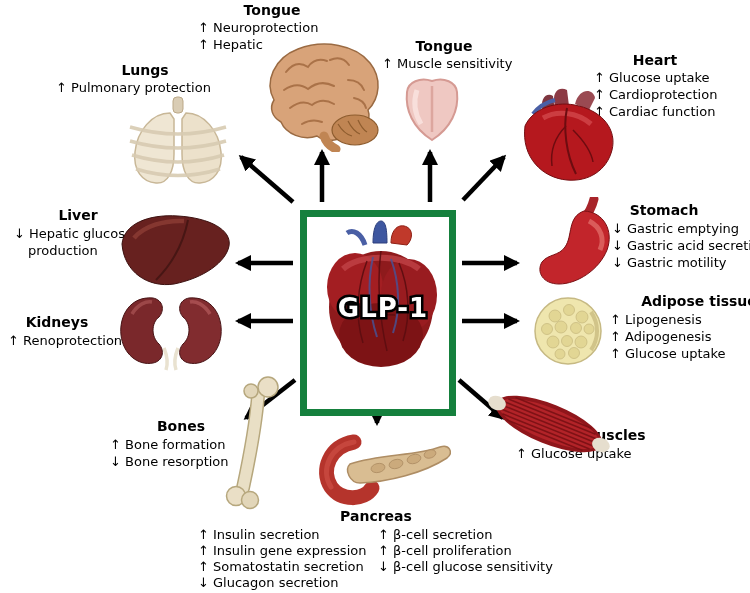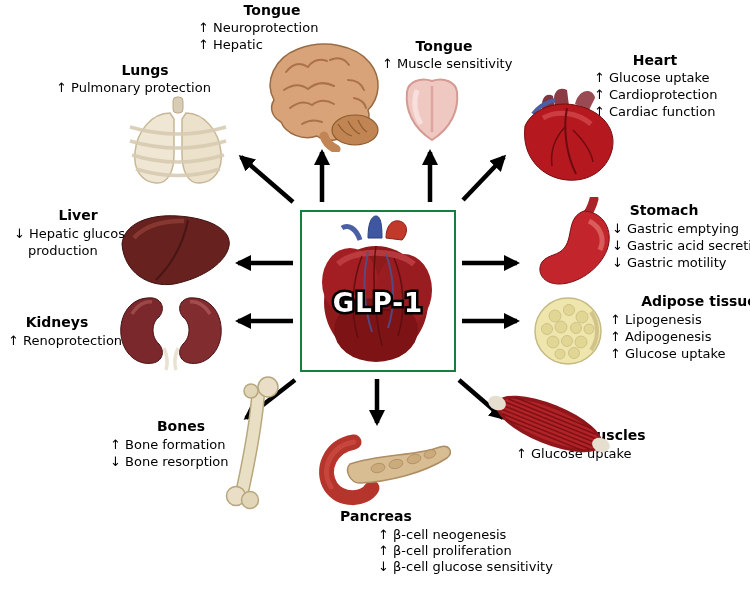--- a/index.html
+++ b/index.html
@@ -11,22 +11,22 @@
   }
   .abs { position: absolute; }
   .organ-title {
     position: absolute; font-size: 14px; font-weight: bold;
     white-space: nowrap; transform: translateX(-50%); text-align: center;
   }
   .fx { position: absolute; font-size: 13px; line-height: 17px; }
   .fx > div { white-space: nowrap; }
   .fx.wrapped > div { white-space: normal; text-indent: -14px; padding-left: 14px; }
   .center-box {
-    position: absolute; left: 300px; top: 210px; width: 156px; height: 162px;
-    border: 2px solid #15803d; background: #fff;
+    position: absolute; left: 300px; top: 210px; width: 156px; height: 206px;
+    border: 7px solid #15803d; background: #fff;
   }
   svg.layer { position: absolute; left: 0; top: 0; pointer-events: none; }
 </style>
 </head>
 <body>
 
 <div class="canvas">
 
   <svg class="layer" width="750" height="593" viewBox="0 0 750 593">
     <defs>
@@ -245,19 +245,25 @@
     <path d="M46,16 C22,20 12,44 23,61" stroke="#D2544A" stroke-width="5" fill="none" opacity="0.6" stroke-linecap="round"></path>
     <path d="M42,38 C72,28 108,30 132,21 C141,18 146,26 139,32 C116,47 80,56 52,57 C42,57 36,44 42,38 Z" fill="#D9BD92" stroke="#AE8D64" stroke-width="1.5"></path>
     <g fill="#CBAA7C" stroke="#AE8D64" stroke-width="0.8">
       <ellipse cx="70" cy="42" rx="7" ry="4.5" transform="rotate(-12 70 42)"></ellipse>
       <ellipse cx="88" cy="38" rx="7" ry="4.5" transform="rotate(-14 88 38)"></ellipse>
       <ellipse cx="106" cy="33" rx="7" ry="4.5" transform="rotate(-16 106 33)"></ellipse>
       <ellipse cx="122" cy="28" rx="6" ry="4" transform="rotate(-18 122 28)"></ellipse>
     </g>
   </svg>
   <div class="organ-title" style="left:376px;top:508px">Pancreas</div>
+  <div class="fx" style="left:198px;top:527px;line-height:16px">
+    <div>↑ Insulin secretion</div>
+    <div>↑ Insulin gene expression</div>
+    <div>↑ Somatostatin secretion</div>
+    <div>↓ Glucagon secretion</div>
+  </div>
   <div class="fx" style="left:378px;top:527px;line-height:16px">
-    <div>↑ β-cell neogenesis</div>
+    <div>↑ β-cell secretion</div>
     <div>↑ β-cell proliferation</div>
     <div>↓ β-cell glucose sensitivity</div>
   </div>
 
 </div>
 
 </body></html>

